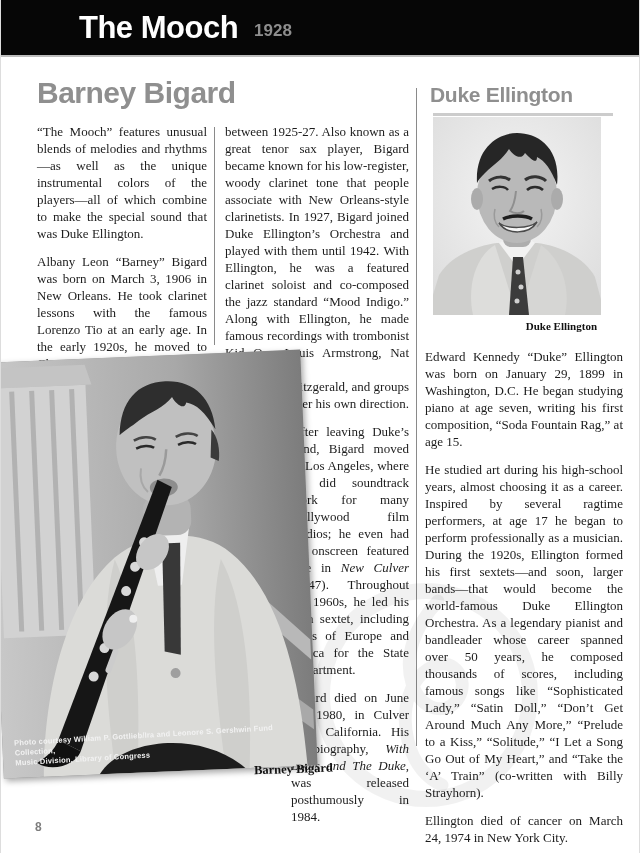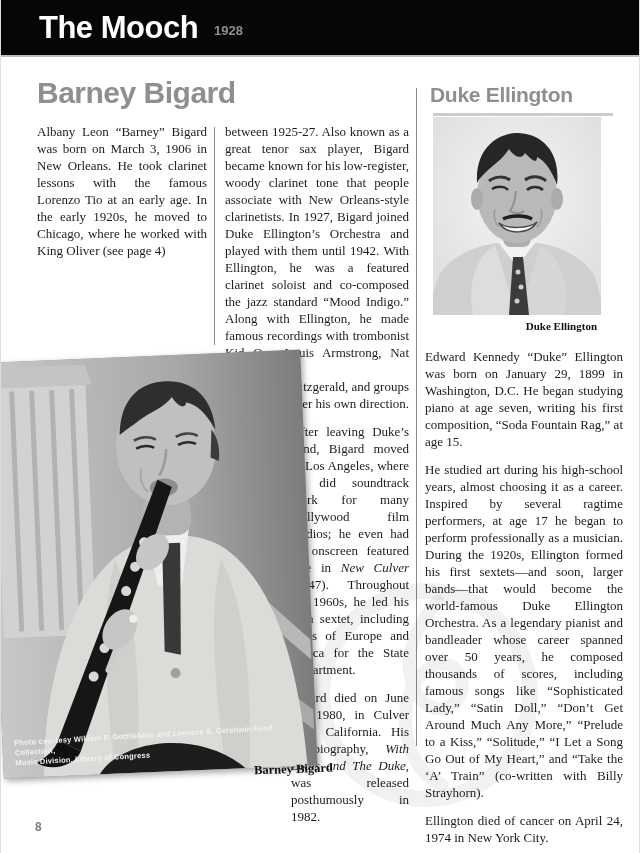--- a/index.html
+++ b/index.html
@@ -8,28 +8,29 @@
     position:relative; width:640px; height:853px; margin:0 auto;
     background:#ffffff; overflow:hidden;
     font-family:"Liberation Serif", serif; color:#1c1c1c;
     border-left:1px solid #ddd; border-right:1px solid #ddd;
   }
   
   .topbar {
     position:absolute; left:0; top:0; width:640px; height:57px;
     background:#060606; display:flex; align-items:center;
     border-bottom:2px solid #bdbdbd;
+    padding-left:40px;
   }
   .topbar .title {
     margin-left:38px; font-family:"Liberation Sans", sans-serif;
     font-weight:bold; font-size:31px; letter-spacing:-0.5px; color:#ffffff;
   }
   .topbar .year {
     margin-left:16px; margin-top:6px; font-family:"Liberation Sans", sans-serif;
-    font-weight:bold; font-size:13px; color:#8e8e8e;
+    font-weight:bold; font-size:17px; color:#8e8e8e;
   }
   
   .h-barney {
     position:absolute; left:36px; top:76px;
     font-family:"Liberation Sans", sans-serif; font-weight:bold;
     font-size:30px; letter-spacing:-0.5px; color:#8f8f8f;
   }
   .h-duke {
     position:absolute; left:429px; top:83px;
     font-family:"Liberation Sans", sans-serif; font-weight:bold;
@@ -101,37 +102,38 @@
   <div class="divider div2"></div>
 
   <div class="watermark">
     <svg width="260" height="260" viewBox="0 0 260 260">
       <circle cx="130" cy="130" r="104" fill="none" stroke="#000" stroke-opacity="0.055" stroke-width="16"></circle>
       <path d="M142 36 C118 62 108 92 116 118 C124 146 152 152 163 132 C173 114 158 94 140 100 C114 110 104 144 112 176 C118 200 132 214 146 220" fill="none" stroke="#000" stroke-opacity="0.055" stroke-width="13" stroke-linecap="round"></path>
     </svg>
   </div>
 
   <div class="col col-left">
+    <p>“The Mooch” features unusual blends of melodies and rhythms—as well as the unique instrumental colors of the players—all of which combine to make the special sound that was Duke Ellington.</p>
     <p>Albany Leon “Barney” Bigard was born on March 3, 1906 in New Orleans. He took clarinet lessons with the famous Lorenzo Tio at an early age. In the early 1920s, he moved to Chicago, where he worked with King Oliver (see page 4)</p>
   </div>
 
   <div class="col col-mid">
     <p style="margin-bottom:0;">between 1925-27. Also known as a great tenor sax player, Bigard became known for his low-register, woody clarinet tone that people associate with New Orleans-style clarinetists. In 1927, Bigard joined Duke Ellington’s Orchestra and played with them until 1942. With Ellington, he was a featured clarinet soloist and co-composed the jazz standard “Mood Indigo.” Along with Ellington, he made famous recordings with trombonist Kid Ory, Louis Armstrong, Nat King Cole,</p>
     <div class="tail">Ella Fitzgerald, and groups</div>
     <div class="tail" style="margin-bottom:11px;">under his own direction.</div>
     <div class="narrow">
       <p><span>After leaving Duke’s band, Bigard moved to Los Angeles, where he did soundtrack work for many Hollywood film studios; he even had an onscreen featured role in </span><i>New Culver</i><span> (1947). Throughout the 1960s, he led his own sextet, including tours of Europe and Africa for the State Department.</span></p>
-      <p><span>Bigard died on June 27, 1980, in Culver City, California. His autobiography, </span><i>With Louis and The Duke</i><span>, was released posthumously in 1982.</span></p>
+      <p><span>Bigard died on June 27, 1980, in Culver City, California. His autobiography, </span><i>With Louis and The Duke</i><span>, was released posthumously in 1984.</span></p>
     </div>
   </div>
 
   <div class="col col-right">
     <p>Edward Kennedy “Duke” Ellington was born on January 29, 1899 in Washington, D.C. He began studying piano at age seven, writing his first composition, “Soda Fountain Rag,” at age 15.</p>
     <p>He studied art during his high-school years, almost choosing it as a career. Inspired by several ragtime performers, at age 17 he began to perform professionally as a musician. During the 1920s, Ellington formed his first sextets—and soon, larger bands—that would become the world-famous Duke Ellington Orchestra. As a legendary pianist and bandleader whose career spanned over 50 years, he composed thousands of scores, including famous songs like “Sophisticated Lady,” “Satin Doll,” “Don’t Get Around Much Any More,” “Prelude to a Kiss,” “Solitude,” “I Let a Song Go Out of My Heart,” and “Take the ‘A’ Train” (co-written with Billy Strayhorn).</p>
-    <p>Ellington died of cancer on April 24, 1974 in New York City.</p>
+    <p>Ellington died of cancer on March 24, 1974 in New York City.</p>
   </div>
 
   <div class="duke-photo">
     <svg width="168" height="198" viewBox="0 0 168 198">
       <defs>
         <radialGradient id="dbg" cx="50%" cy="40%" r="80%">
           <stop offset="0%" stop-color="#f4f4f4"></stop>
             <stop offset="100%" stop-color="#dadada"></stop>
         </radialGradient>
       </defs>

